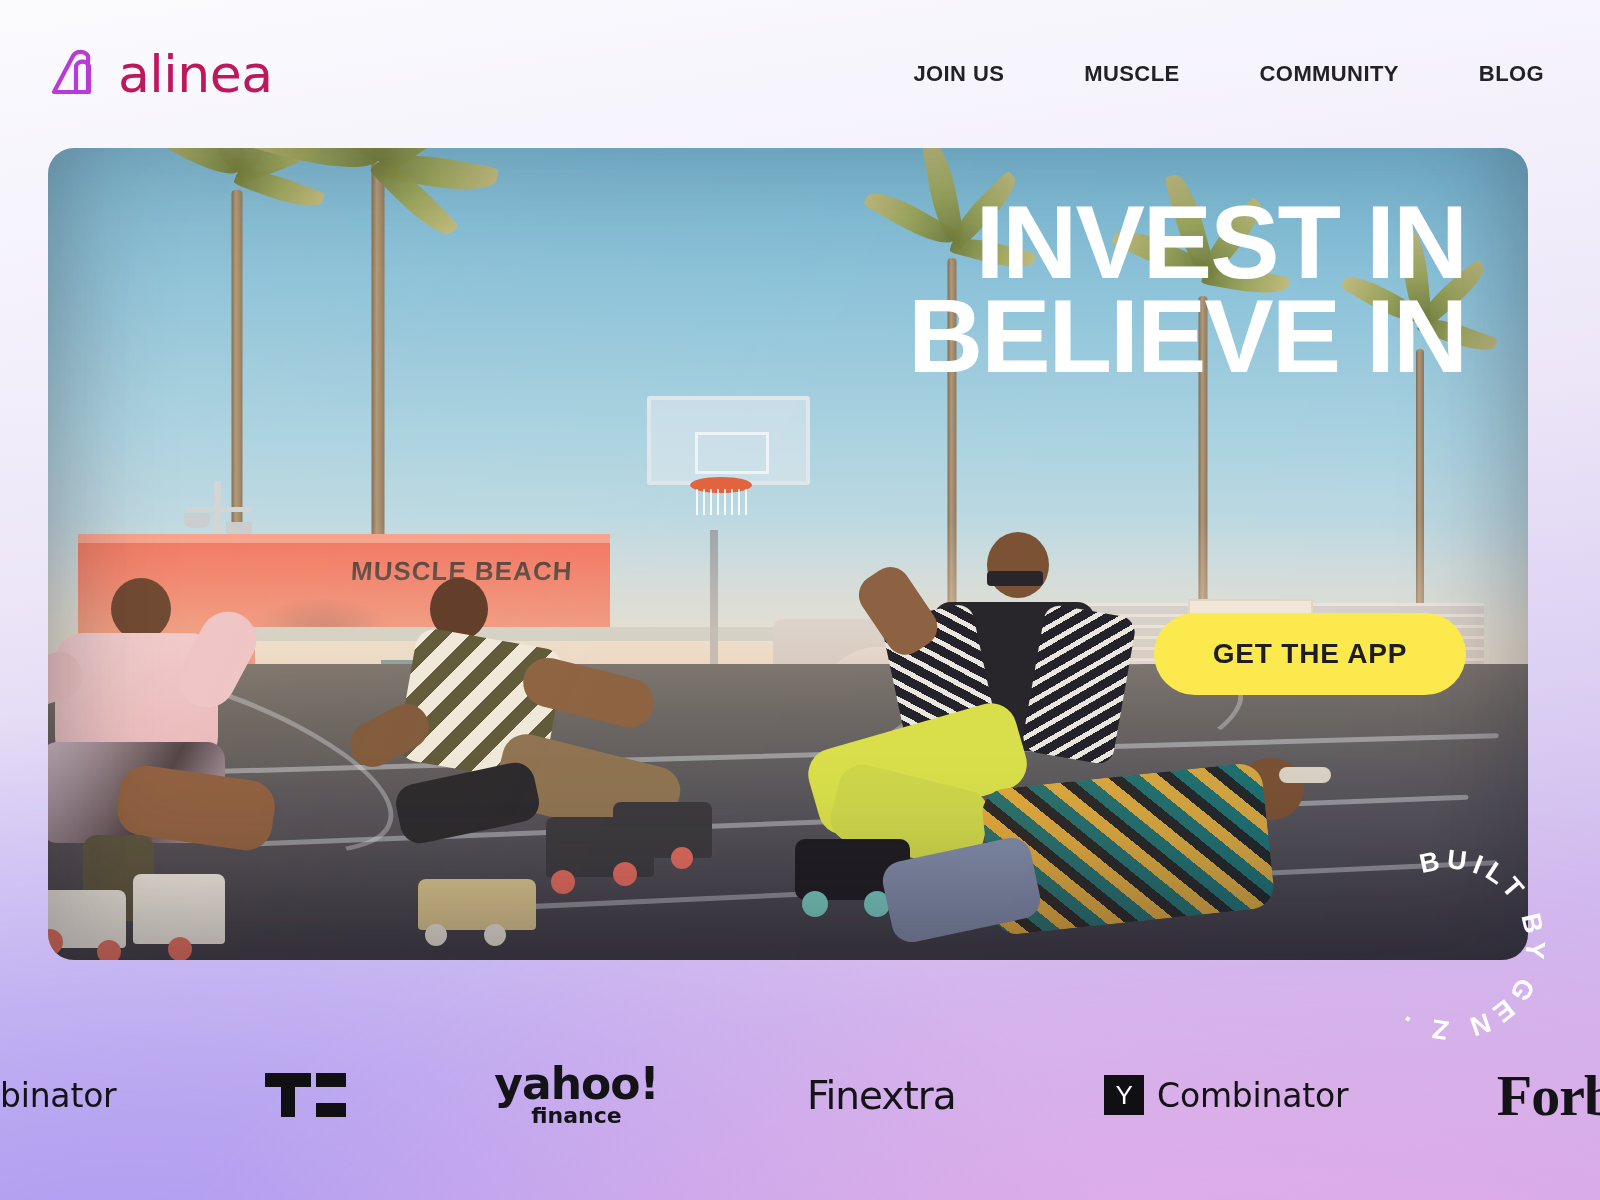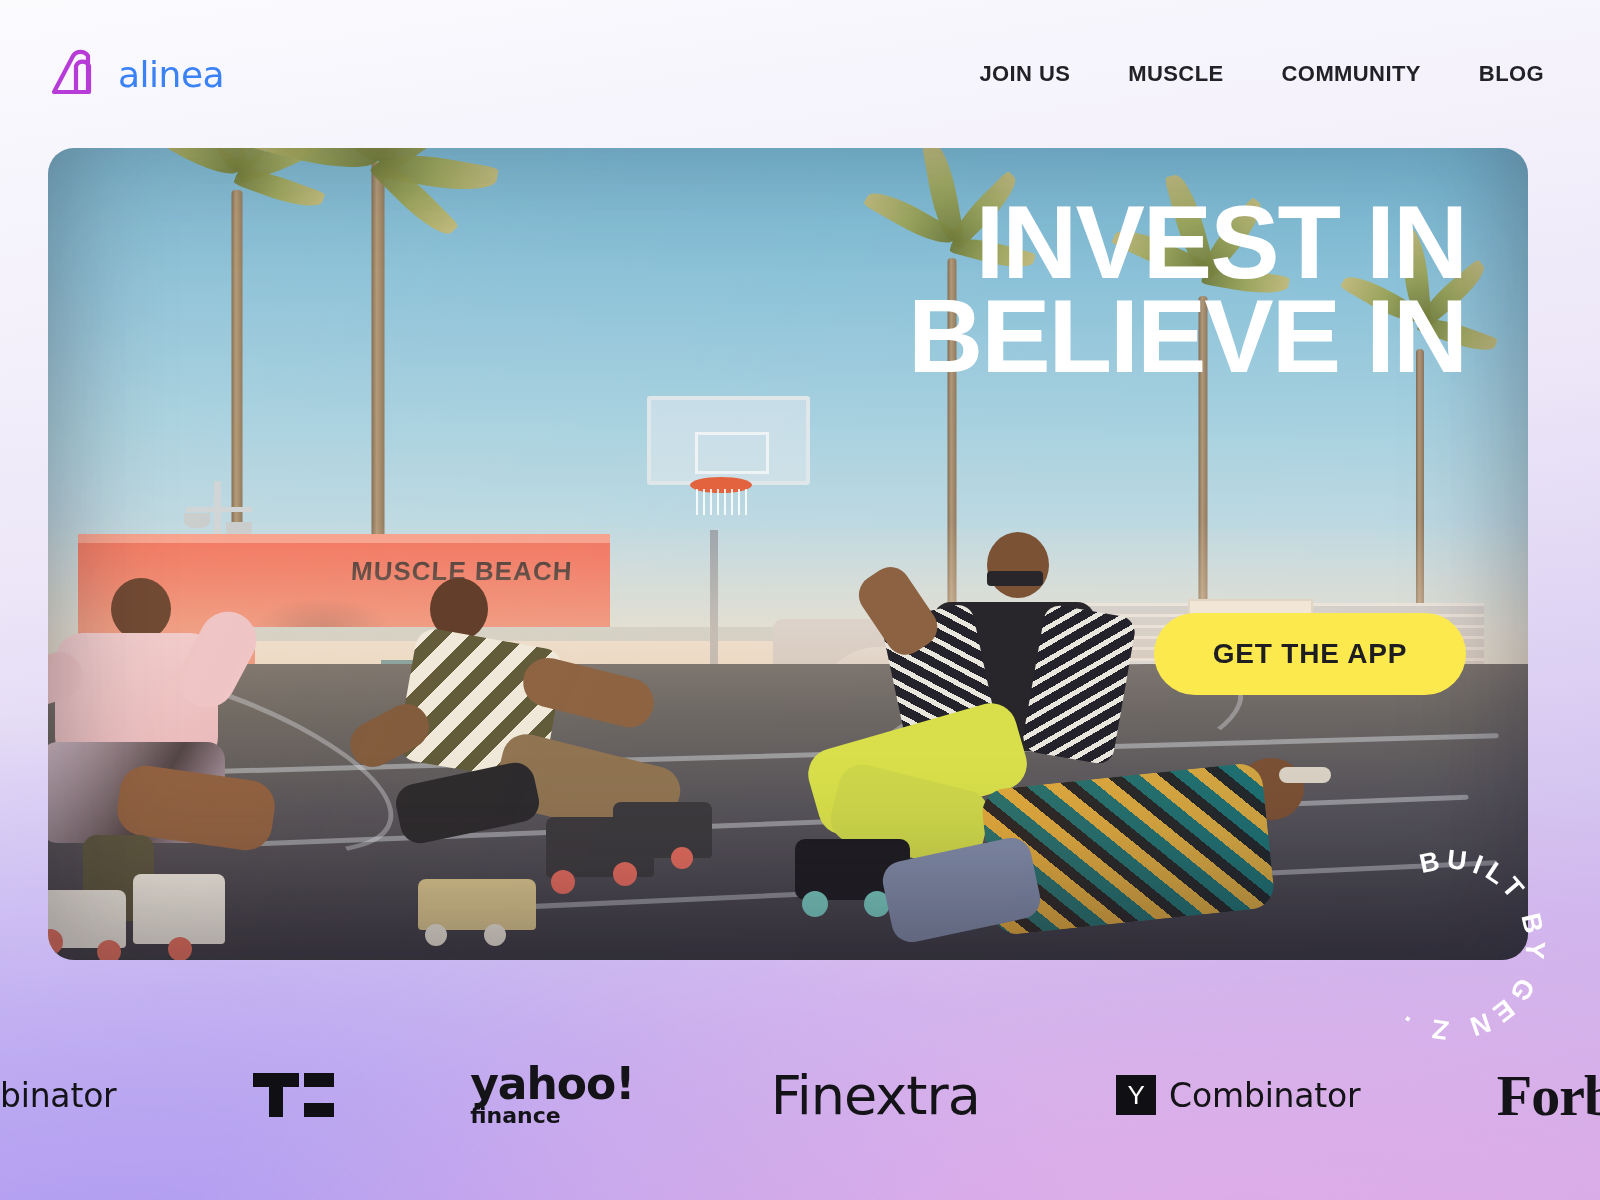--- a/index.html
+++ b/index.html
@@ -15,28 +15,29 @@
 
   
   .header{
     position:absolute; top:0; left:0; width:1600px; height:148px;
     display:flex; align-items:center; justify-content:space-between;
     padding:0 48px;
   }
   .brand{ display:flex; align-items:center; gap:14px; }
   .brand-mark{ width:56px; height:56px; display:block; }
   .brand-name{
-    font-size:36px; letter-spacing:-0.5px; color:#3b82f6; font-weight:400;
+    font-size:52px; letter-spacing:-0.5px; color:#be185d; font-weight:400;
     font-family:"DejaVu Sans", sans-serif;
   }
   .nav{ display:flex; align-items:center; gap:58px; padding-right:8px; }
   .nav-link{
     font-size:22px; font-weight:bold; letter-spacing:0.4px;
     color:#222226; text-decoration:none; white-space:nowrap;
     font-family:"Liberation Sans", sans-serif;
+    margin-left:22px;
   }
 
   
   .hero{
     position:absolute; left:48px; top:148px; width:1480px; height:812px;
     border-radius:26px; overflow:hidden;
   }
   .photo{ position:absolute; inset:0; }
 
   
@@ -220,21 +221,21 @@
     display:flex; align-items:center; justify-content:center;
   }
   .yc-word{
     font-family:"DejaVu Sans", sans-serif; font-size:33px; font-weight:400;
     letter-spacing:-0.2px;
   }
   .l-yc-plain{
     font-family:"DejaVu Sans", sans-serif; font-size:33px; letter-spacing:-0.2px;
   }
   .l-finextra{
-    font-family:"DejaVu Sans", sans-serif; font-size:54px; font-weight:400;
+    font-family:"DejaVu Sans", sans-serif; font-size:39px; font-weight:400;
     letter-spacing:-1px;
   }
   .l-tc{ display:flex; gap:5px; align-items:flex-start; }
   .tc-t{ position:relative; width:46px; height:44px; }
   .tc-t:before{ content:""; position:absolute; left:0; top:0; width:46px; height:14px; background:#101014; }
   .tc-t:after{ content:""; position:absolute; left:16px; top:14px; width:14px; height:30px; background:#101014; }
   .tc-c{ position:relative; width:30px; height:44px; }
   .tc-c:before{ content:""; position:absolute; left:0; top:0; width:30px; height:14px; background:#101014; }
   .tc-c:after{ content:""; position:absolute; left:0; top:30px; width:30px; height:14px; background:#101014; }
   .l-yahoo{ text-align:left; line-height:.95; }
@@ -447,21 +448,21 @@
   <div class="logo-item">
     <span class="l-tc">
       <span class="tc-t"></span>
         <span class="tc-c"></span>
     </span>
   </div>
 
   <div class="logo-item">
     <span class="l-yahoo">
       <span class="yh-1" style="display:block">yahoo!</span>
-      <span class="yh-2" style="display:block;">finance</span>
+      <span class="yh-2" style="display:block;text-align:center">finance</span>
     </span>
   </div>
 
   <div class="logo-item">
     <span class="l-finextra">Finextra</span>
   </div>
 
   <div class="logo-item">
     <span class="l-yc">
       <span class="yc-box">Y</span>

